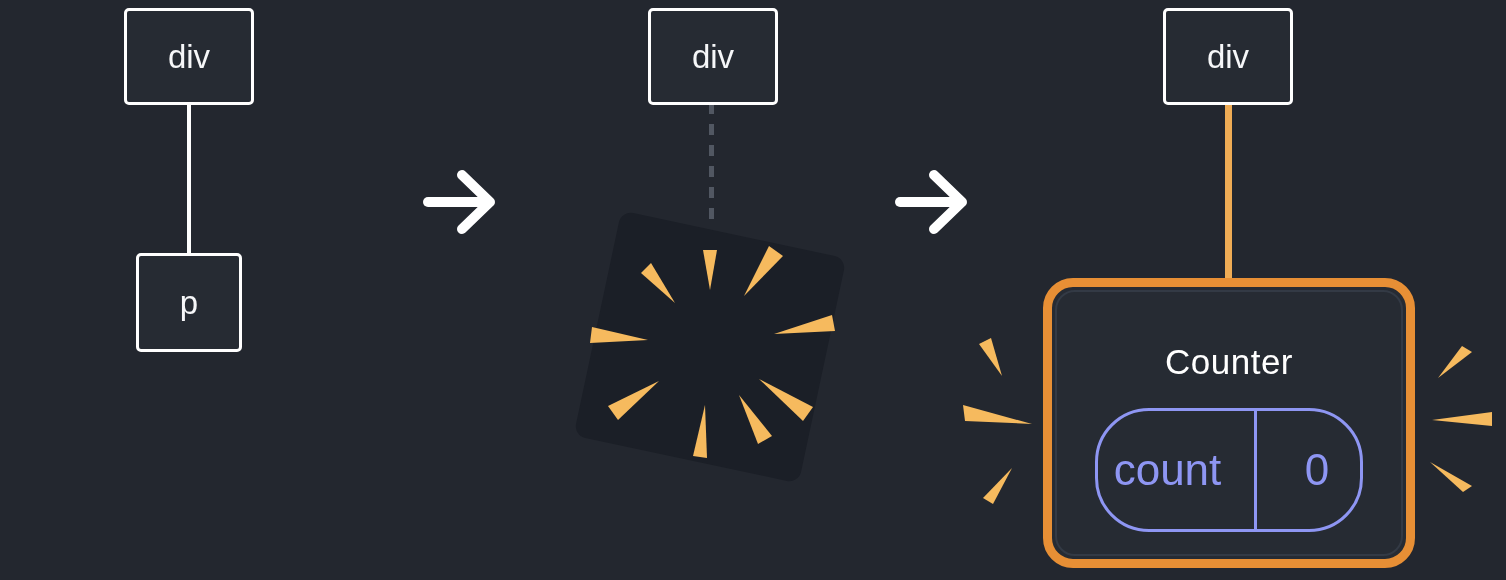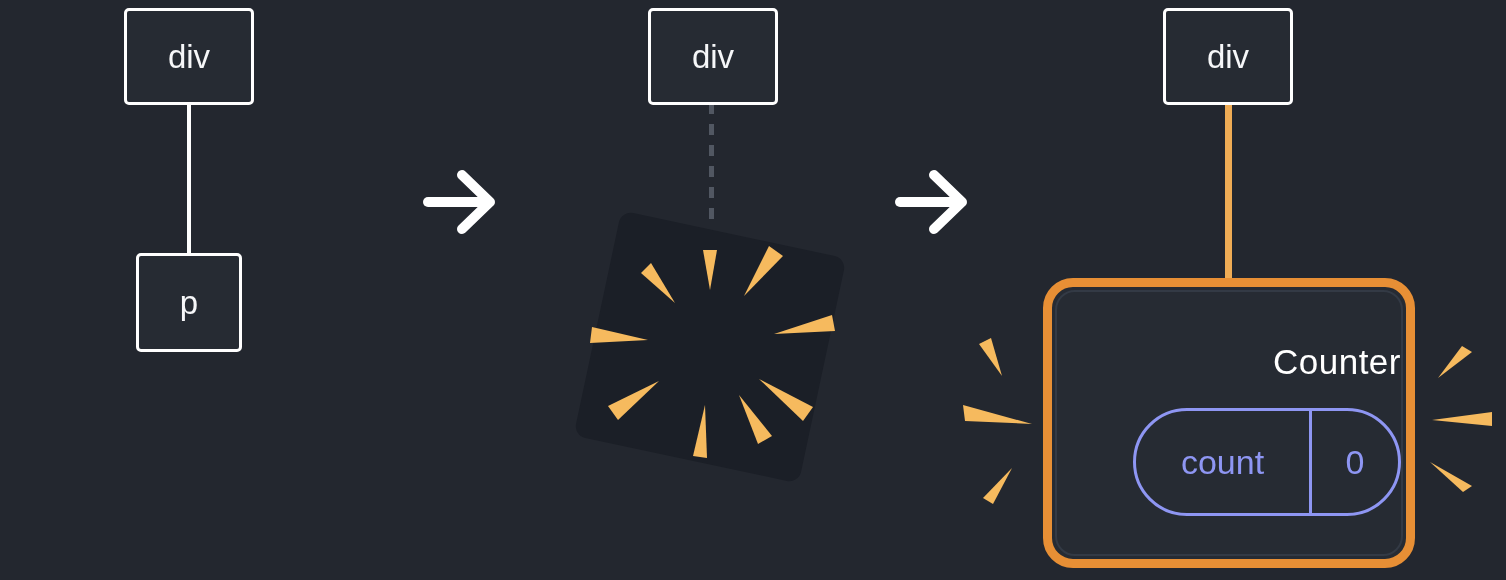--- a/index.html
+++ b/index.html
@@ -43,31 +43,31 @@
   .explosion-rect{fill:var(--explosion-fill);}
   .spark{fill:var(--spark);}
   .counter-box{
     position:absolute;left:1043px;top:278px;width:372px;height:290px;
     background:var(--node-fill);
     border:9px solid var(--orange-border);
     border-radius:30px;
   }
   .counter-inner{
     position:absolute;inset:3px;border:2px solid #333a45;border-radius:20px;
-    display:flex;flex-direction:column;align-items:flex-end;
+    display:flex;flex-direction:column;align-items:center;
   }
   .counter-title{
     margin-top:50px;color:var(--counter-title);
     font-size:35px;font-weight:500;letter-spacing:.5px;
   }
   .state-pill{
-    margin-top:26px;width:268px;height:108px;
+    margin-top:26px;width:268px;height:124px;
     border:3px solid var(--state-accent);border-radius:54px;
     display:flex;align-items:stretch;overflow:hidden;
-    color:var(--state-accent);font-size:34px;
+    color:var(--state-accent);font-size:44px;gap:17px;
   }
   .state-pill .cell{display:flex;align-items:center;justify-content:center;}
   .state-pill .name{flex:1;}
   .state-pill .divider{width:3px;background:var(--state-accent);}
   .state-pill .value{width:86px;}
 </style>
 </head>
 <body>
 
 <div id="canvas">

